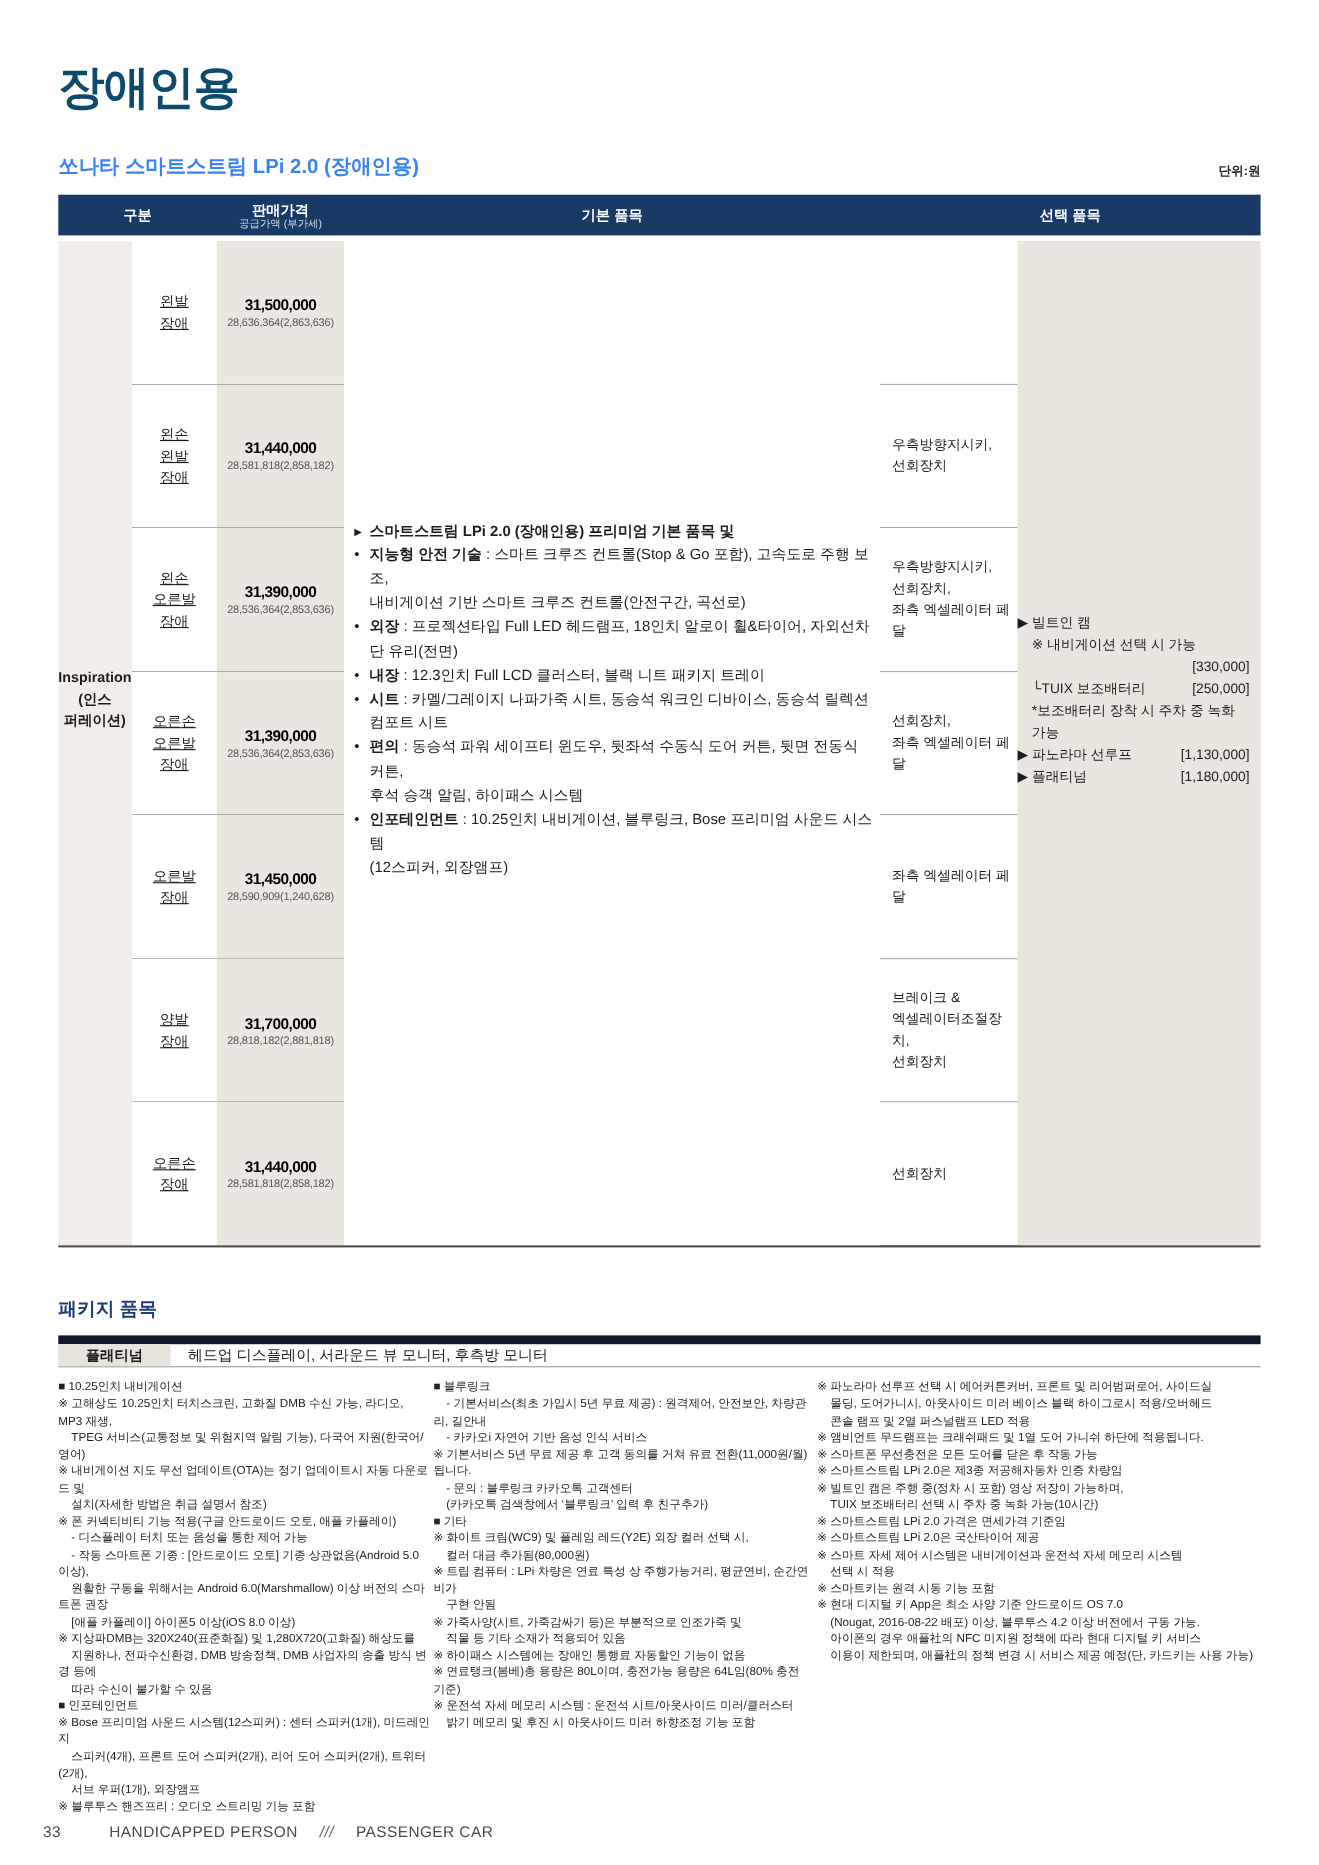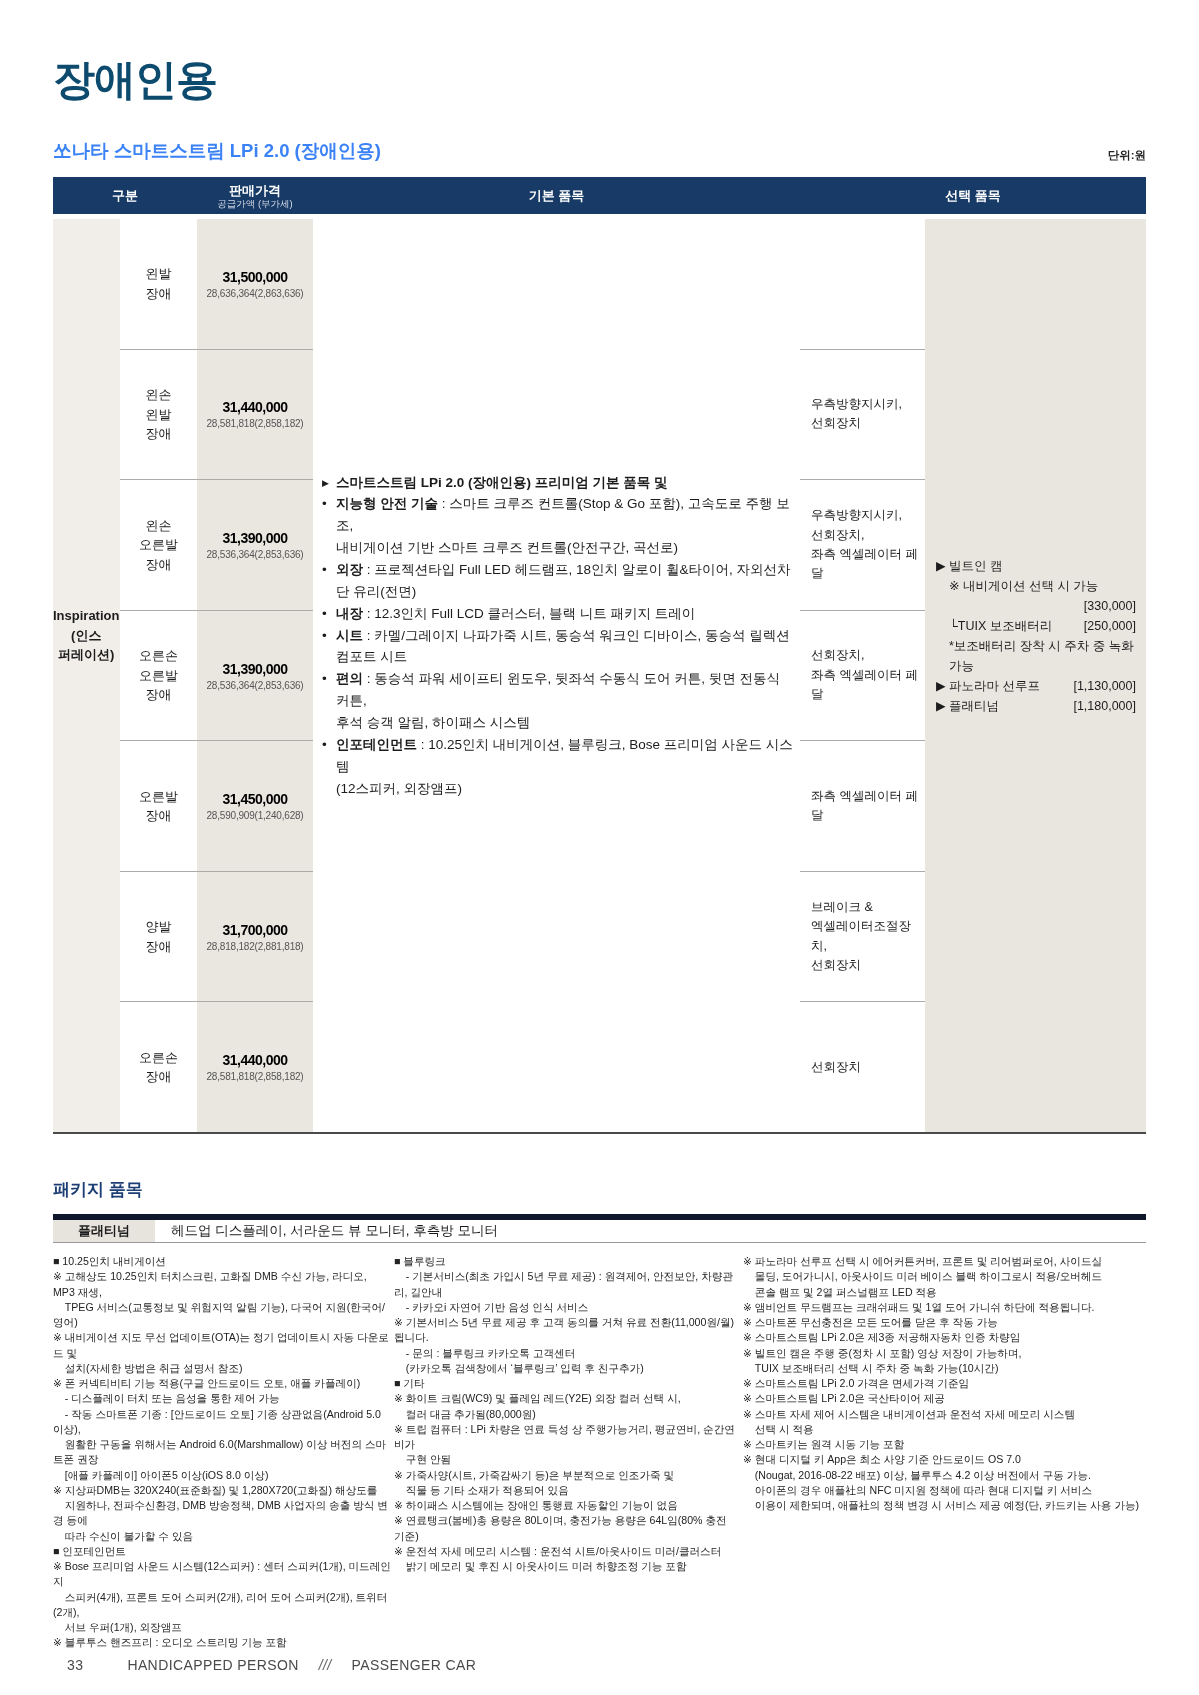--- a/index.html
+++ b/index.html
@@ -25,61 +25,61 @@
   .tbody { display:flex; height:915px; margin-top:5px; border-bottom:2px solid #4a4a4a; }
   .pre { white-space:pre-line; }
 
   .col-trim { width:67px; background:#f1eeea; display:flex; align-items:center; text-align:center;
               font-size:13px; font-weight:700; line-height:1.5; padding-bottom:80px; }
 
   .col-r23 { width:193px; display:flex; flex-direction:column; }
   .row23 { flex:1; display:flex; border-bottom:1px solid #adaba7; }
   .row23:last-child { border-bottom:none; }
   .cell-type { width:77px; background:#fff; display:flex; align-items:center; justify-content:center; text-align:center;
-               font-size:13px; line-height:1.5; font-weight:500; }
+               font-size:13px; line-height:1.5; font-weight:500;text-decoration:underline; }
   .cell-price { width:116px; background:#eae7e1; display:flex; flex-direction:column; align-items:center; justify-content:center; }
   .price-main { font-size:14px; font-weight:700; letter-spacing:-0.5px; color:#000000; }
   .price-sub { font-size:10px; color:#555; margin-top:3px; letter-spacing:-0.2px; }
 
   .col-basic { width:487px; background:#fff; display:flex; align-items:center; padding:0 6px 80px 9px; }
   .basic-block { font-size:13.5px; line-height:1.62; }
   .bi-header, .bi-item { display:flex; }
   .bi-header { font-weight:700; }
   .bi-marker { width:14px; flex:none; }
   .bi-marker.arrow { font-size:9px; padding-top:4px; }
   .bi-content { flex:1; }
   .bi-content b { font-weight:700; }
 
   .col-opt5 { width:125px; display:flex; flex-direction:column; }
   .opt-cell { flex:1; border-bottom:1px solid #adaba7; display:flex; align-items:center; padding:6px 4px 6px 11px;
               font-size:12.5px; line-height:1.55; }
   .opt-cell:last-child { border-bottom:none; }
 
   .col-opt6 { flex:1; background:#e9e6e0; display:flex; flex-direction:column; justify-content:center;
-              padding:0 10px 80px 11px; font-size:12.5px; line-height:1.6; }
+              padding:0 10px 80px 0; font-size:12.5px; line-height:1.6; }
   .os-row { display:flex; justify-content:space-between; }
   .os-note { padding-left:13px; }
   .os-price-only { text-align:right; }
   .os-indent { padding-left:13px; }
   .os-price { text-align:right; }
 
   .section-title { color:#1c3e74; font-size:17px; font-weight:700; margin-top:44px; }
 
-  .pkg-table { margin-top:13px; border-top:6px solid #0f172a; border-bottom:1px solid #999; display:flex; height:29px; }
+  .pkg-table { margin-top:13px; border-top:8px solid #0f172a; border-bottom:1px solid #999; display:flex; height:29px; }
   .pkg-name { width:102px; background:#e7e4de; display:flex; align-items:center; justify-content:center;
               font-weight:700; font-size:13px; }
   .pkg-items { display:flex; align-items:center; padding-left:16px; font-size:13.5px; font-weight:500; }
 
   .footnotes { display:flex; margin-top:11px; font-size:10.6px; line-height:1.44; color:#222; }
   .fn-col { white-space:pre-wrap; overflow:hidden; }
   .fn-col1 { width:338px; }
   .fn-col2 { width:344px; margin-left:3px; }
   .fn-col3 { flex:1; margin-left:5px; }
 
-  .page-footer { position:absolute; left:67px; bottom:22px; display:flex; align-items:center;
+  .page-footer { position:absolute; left:39px; bottom:22px; display:flex; align-items:center;
                  font-size:14px; color:#4a4a4a; letter-spacing:0.4px; }
   .footer-num { margin-right:44px; }
   .footer-slashes { margin:0 20px; font-style:italic; color:#666; }
 </style>
 </head>
 <body>
 
 <div class="page">
 
   <h1 class="page-title">장애인용</h1>

